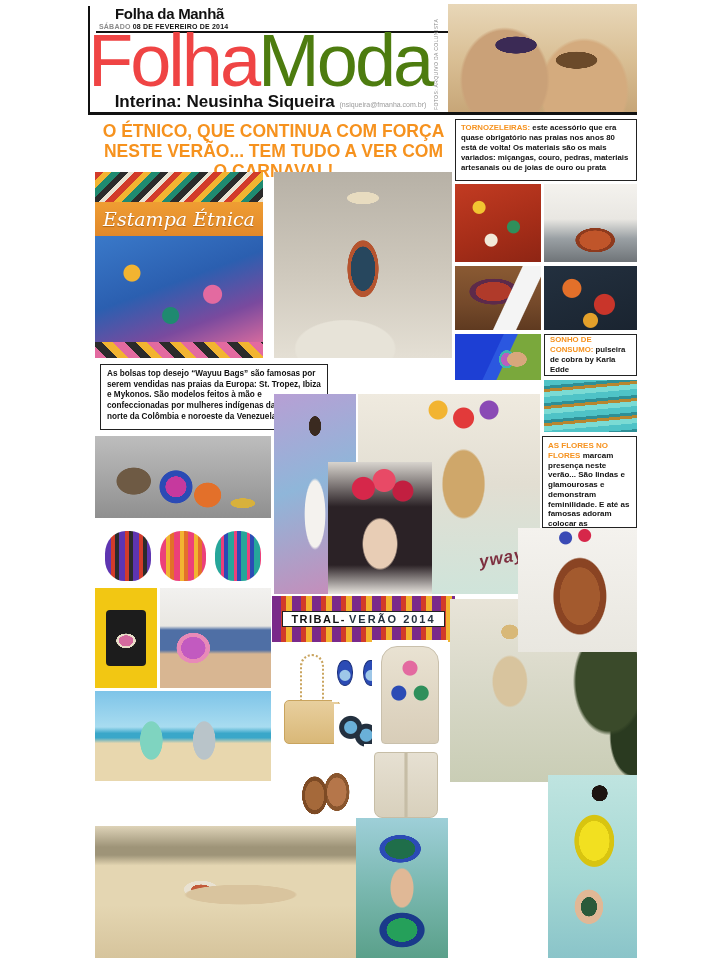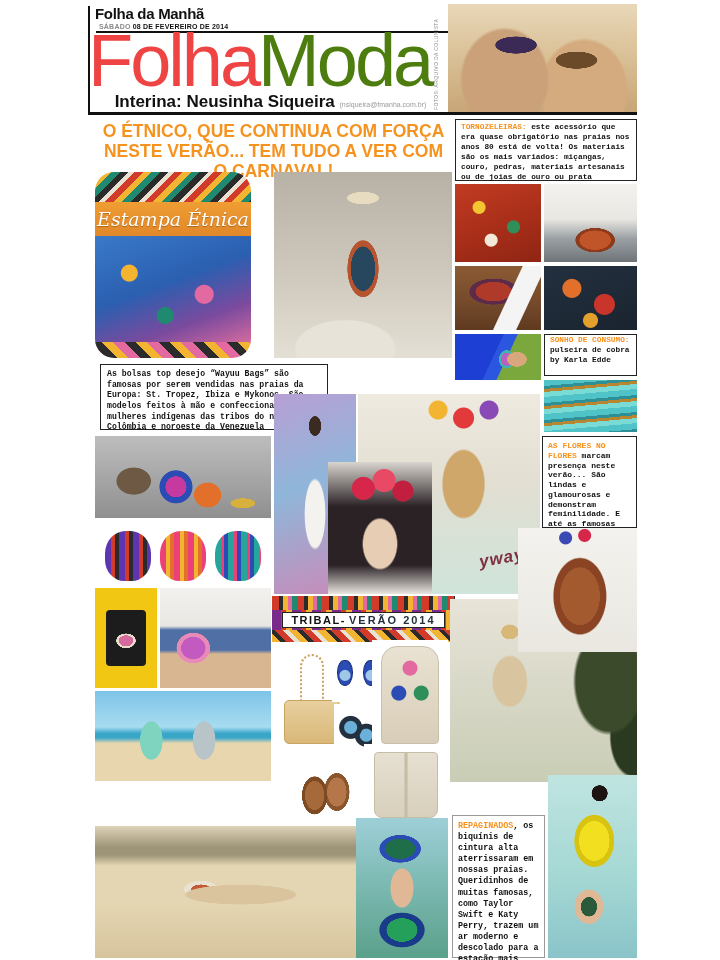--- a/index.html
+++ b/index.html
@@ -2,54 +2,54 @@
 <html><head>
 <meta charset="utf-8">
 <style>
   * { margin:0; padding:0; box-sizing:border-box; }
   body { background:#ffffff; font-family:"Liberation Sans", sans-serif; }
   .page { position:relative; width:720px; height:960px; background:#ffffff; overflow:hidden; margin:0 auto; }
   .abs { position:absolute; }
 
   
   .vrule { left:88px; top:6px; width:2px; height:107px; background:#111; }
-  .paper-name { left:95px; top:5px; font-size:15px; font-weight:bold; color:#111; letter-spacing:-0.3px; }
+  .paper-name { left:115px; top:5px; font-size:15px; font-weight:bold; color:#111; letter-spacing:-0.3px; }
   .date-line { left:99px; top:23px; font-size:7px; color:#111; letter-spacing:0.2px; }
   .date-prefix { color:#8a8a8a; font-weight:bold; }
   .date-rest { font-weight:bold; }
   .rule-thin { left:96px; top:31px; width:352px; height:2px; background:#111; }
   .masthead { left:88px; top:24px; font-size:74px; line-height:1.0; letter-spacing:-3px; font-weight:normal; white-space:nowrap; }
   .masthead .black { color:#ef4444; }
   .masthead .orange { color:#4d7c0f; }
   .editor-line { left:88px; top:92px; width:365px; text-align:center; font-size:17px; font-weight:bold; color:#111; }
   .editor-email { font-size:7px; font-weight:normal; color:#9a9a9a; letter-spacing:0; }
   .rule-thick { left:88px; top:112px; width:549px; height:3px; background:#111; }
   .photo-credit { left:433px; top:6px; height:104px; font-size:5px; color:#8a8a8a; writing-mode:vertical-rl; transform:rotate(180deg); letter-spacing:0.4px; }
 
   
   .headline { left:95px; top:121px; width:357px; font-size:17.5px; line-height:1.15; font-weight:bold; color:#f6921e; text-align:center; }
-  .tbox { background:#fff; border:1px solid #222; color:#111; font-weight:bold;font-family:Liberation Mono, monospace; }
+  .tbox { background:#fff; border:1px solid #222; color:#111; font-weight:bold; }
   .lead { color:#f6921e; font-weight:bold; }
   .box-torno { left:455px; top:119px; width:182px; height:62px; padding:3px 5px; font-size:7.8px; line-height:1.28; }
   .box-wayuu { left:100px; top:364px; width:228px; height:66px; padding:4px 6px; font-size:8.2px; line-height:1.3; }
   .box-sonho { left:544px; top:334px; width:93px; height:42px; padding:0 5px; font-size:7.8px; line-height:1.3; }
   .box-flores { left:542px; top:436px; width:95px; height:92px; padding:4px 5px; font-size:8px; line-height:1.22; }
   .box-hot { left:107px; top:778px; width:188px; height:44px; padding:4px 6px; font-size:8.4px; line-height:1.3; border-color:#555; }
   .box-repag { left:452px; top:815px; width:93px; height:143px; padding:5px 5px; font-size:8.4px; line-height:1.32; border:1px solid #999; z-index:5; }
 
   
   .ph { overflow:hidden; }
   .p-feet { left:448px; top:4px; width:189px; height:108px;
     background:
       radial-gradient(ellipse 34px 14px at 36% 38%, #3b2a55 0 60%, transparent 62%),
       radial-gradient(ellipse 34px 14px at 68% 52%, #6b4a2a 0 60%, transparent 62%),
       radial-gradient(ellipse 60px 70px at 30% 70%, #caa178 0 70%, transparent 75%),
       radial-gradient(ellipse 60px 70px at 72% 80%, #d4ab7e 0 70%, transparent 75%),
       linear-gradient(180deg,#e8d7b8 0%, #d8bd92 55%, #c7a678 100%); }
-  .p-estampa { left:95px; top:172px; width:156px; height:186px; display:flex; flex-direction:column;border-radius:19px; }
+  .p-estampa { left:95px; top:172px; width:168px; height:186px; display:flex; flex-direction:column; }
   .zig-top { height:30px; background:repeating-linear-gradient(135deg,#d23b2a 0 6px,#f2b431 6px 12px,#1f8a70 12px 18px,#2b2b2b 18px 24px,#e9e2d2 24px 28px); }
   .script-band { height:34px; background:linear-gradient(180deg,#ef9d33,#e1882a); display:flex; align-items:center; justify-content:center; }
   .script-text { font-family:"DejaVu Serif", serif; font-style:italic; font-size:19px; color:#fff; text-shadow:0 1px 1px rgba(120,60,0,.5); white-space:nowrap; }
   .estampa-main { flex:1;
     background:
       radial-gradient(circle at 22% 35%, #f2b431 0 8px, transparent 9px),
       radial-gradient(circle at 70% 55%, #e36aa0 0 9px, transparent 10px),
       radial-gradient(circle at 45% 75%, #1f8a70 0 8px, transparent 9px),
       linear-gradient(160deg,#3a79c9 0%, #2b5fb0 45%, #7a4a9e 75%, #d46a9e 100%); }
   .zig-bottom { height:16px; background:repeating-linear-gradient(45deg,#e36aa0 0 8px,#2b2b2b 8px 16px,#f2b431 16px 24px); }
@@ -138,21 +138,21 @@
       radial-gradient(ellipse 30px 44px at 50% 62%, #e8cdb5 0 55%, transparent 60%),
       linear-gradient(180deg,#d8d4ce 0%, #2b2226 34% 78%, #e9e6e0 100%); }
   .p-lana { left:518px; top:528px; width:119px; height:124px; z-index:3;
     background:
       radial-gradient(circle at 40% 8%, #3a4ab5 0 6px, transparent 7px),
       radial-gradient(circle at 56% 6%, #d6274a 0 6px, transparent 7px),
       radial-gradient(ellipse 36px 52px at 52% 55%, #a35a2e 0 55%, #8a4423 56% 72%, transparent 75%),
       radial-gradient(ellipse 16px 22px at 50% 40%, #e8c7ab 0 60%, transparent 64%),
       linear-gradient(180deg,#f4f2ee,#e9e7e0); }
 
-  .banner { left:272px; top:596px; width:183px; height:46px; display:flex; flex-direction:column; }
+  .banner { left:272px; top:596px; width:183px; height:46px; display:flex; flex-direction:row; }
   .banner-strip-top { height:14px; background:repeating-linear-gradient(90deg,#d23b2a 0 7px,#2b2b2b 7px 11px,#f2b431 11px 16px,#e36aa0 16px 20px,#1f8a70 20px 25px); }
   .banner-mid { flex:1; background:repeating-linear-gradient(90deg,#7a2a8a 0 9px,#d23b2a 9px 14px,#f2b431 14px 20px); position:relative; display:flex; align-items:center; justify-content:center; }
   .banner-label { background:#fff; border:1px solid #222; padding:1px 8px; font-size:11px; white-space:nowrap; }
   .banner-label .t1 { font-weight:bold; color:#111; letter-spacing:1.5px; }
   .banner-label .t2 { font-weight:bold; color:#23303f; letter-spacing:2px; }
   .banner-strip-bottom { height:12px; background:repeating-linear-gradient(45deg,#f2b431 0 6px,#2b2b2b 6px 10px,#d23b2a 10px 16px,#e9e2d2 16px 20px); }
 
   .p-goldbag { left:276px; top:648px; width:72px; height:104px; background:#fff; }
   .goldbag-body { position:absolute; left:8px; bottom:8px; width:56px; height:44px; background:linear-gradient(180deg,#e8cf9e,#d9b878); border-radius:5px; border:1px solid #c9a45e; }
   .goldbag-chain { position:absolute; left:24px; top:6px; width:24px; height:48px; border:2px dotted #c9a45e; border-bottom:none; border-radius:12px 12px 0 0; }
@@ -296,18 +296,15 @@
   <div class="abs ph p-tribaltop">
     <div class="top-shape"></div>
   </div>
   <div class="abs ph p-shorts">
     <div class="shorts-shape"></div>
   </div>
   <div class="abs ph p-sandals"></div>
 
   <div class="abs ph p-sand"></div>
   <div class="abs ph p-tropic"></div>
-  <div class="abs tbox box-repag">
-    <span class="lead">REPAGINADOS</span><span>, os biquínis de cintura alta aterrissaram em nossas praias. Queridinhos de muitas famosas, como Taylor Swift e Katy Perry, trazem um ar moderno e descolado para a estação mais quente do ano</span>
-  </div>
   <div class="abs ph p-yellowtop"></div>
 
 </div>
 
 </body></html>

